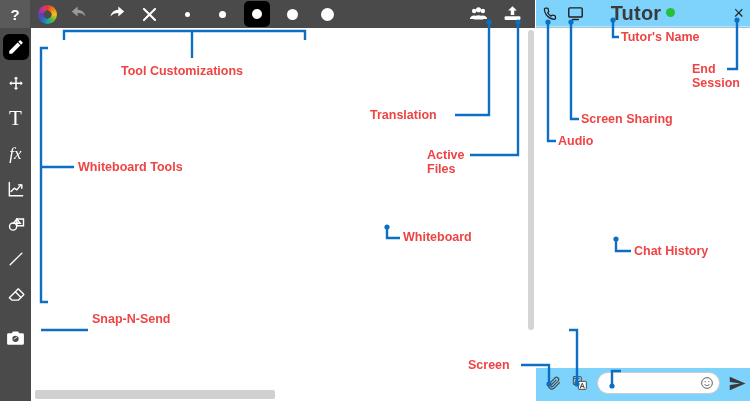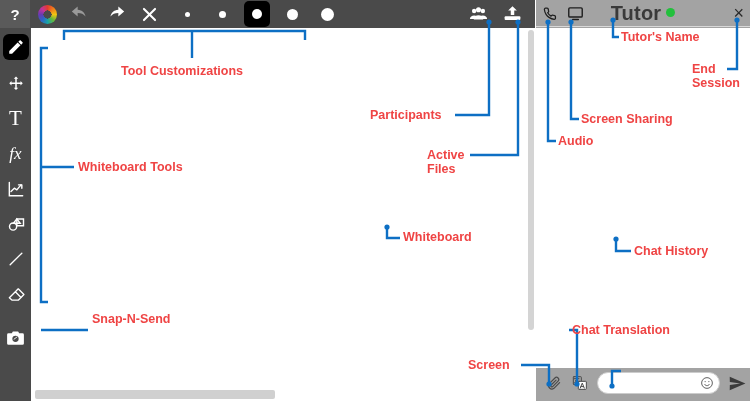--- a/index.html
+++ b/index.html
@@ -99,21 +99,21 @@
   .panel-gap {
     position: absolute; left: 535px; top: 0;
     width: 1px; height: 401px;
     background: #ffffff;
   }
 
   
   .chat-panel {
     position: absolute; left: 536px; top: 0;
     width: 214px; height: 401px;
-    background: #a3a3a3;
+    background: #7dd3fc;
   }
   .chat-header {
     position: relative;
     height: 27px;
     display: flex; align-items: center;
     border-bottom: 1px solid #d8d8d8;
   }
   .ch-icon {
     width: 26px; height: 27px;
     display: flex; align-items: center; justify-content: center;
@@ -413,26 +413,25 @@
       <circle cx="613" cy="20" r="2.6"></circle>
       <circle cx="737" cy="20" r="2.6"></circle>
       <circle cx="571" cy="22" r="2.6"></circle>
       <circle cx="548" cy="22" r="2.6"></circle>
     </g>
   </svg>
 
   <div class="anno-label" style="left:78px;  top:160px">Whiteboard Tools</div>
   <div class="anno-label" style="left:121px; top:64px">Tool Customizations</div>
   <div class="anno-label" style="left:92px;  top:312px">Snap-N-Send</div>
-  <div class="anno-label" style="left:370px; top:108px">Participants</div>
+  <div class="anno-label" style="left:370px; top:108px">Translation</div>
   <div class="anno-label" style="left:427px; top:148px">Active
 Files</div>
   <div class="anno-label" style="left:403px; top:230px">Whiteboard</div>
   <div class="anno-label" style="left:621px; top:30px">Tutor's Name</div>
   <div class="anno-label" style="left:692px; top:62px">End
 Session</div>
   <div class="anno-label" style="left:581px; top:112px">Screen Sharing</div>
   <div class="anno-label" style="left:558px; top:134px">Audio</div>
   <div class="anno-label" style="left:634px; top:244px">Chat History</div>
-  <div class="anno-label" style="left:572px; top:323px">Chat Translation</div>
   <div class="anno-label" style="left:468px; top:358px">Screen</div>
 
 </div>
 
 </body></html>

